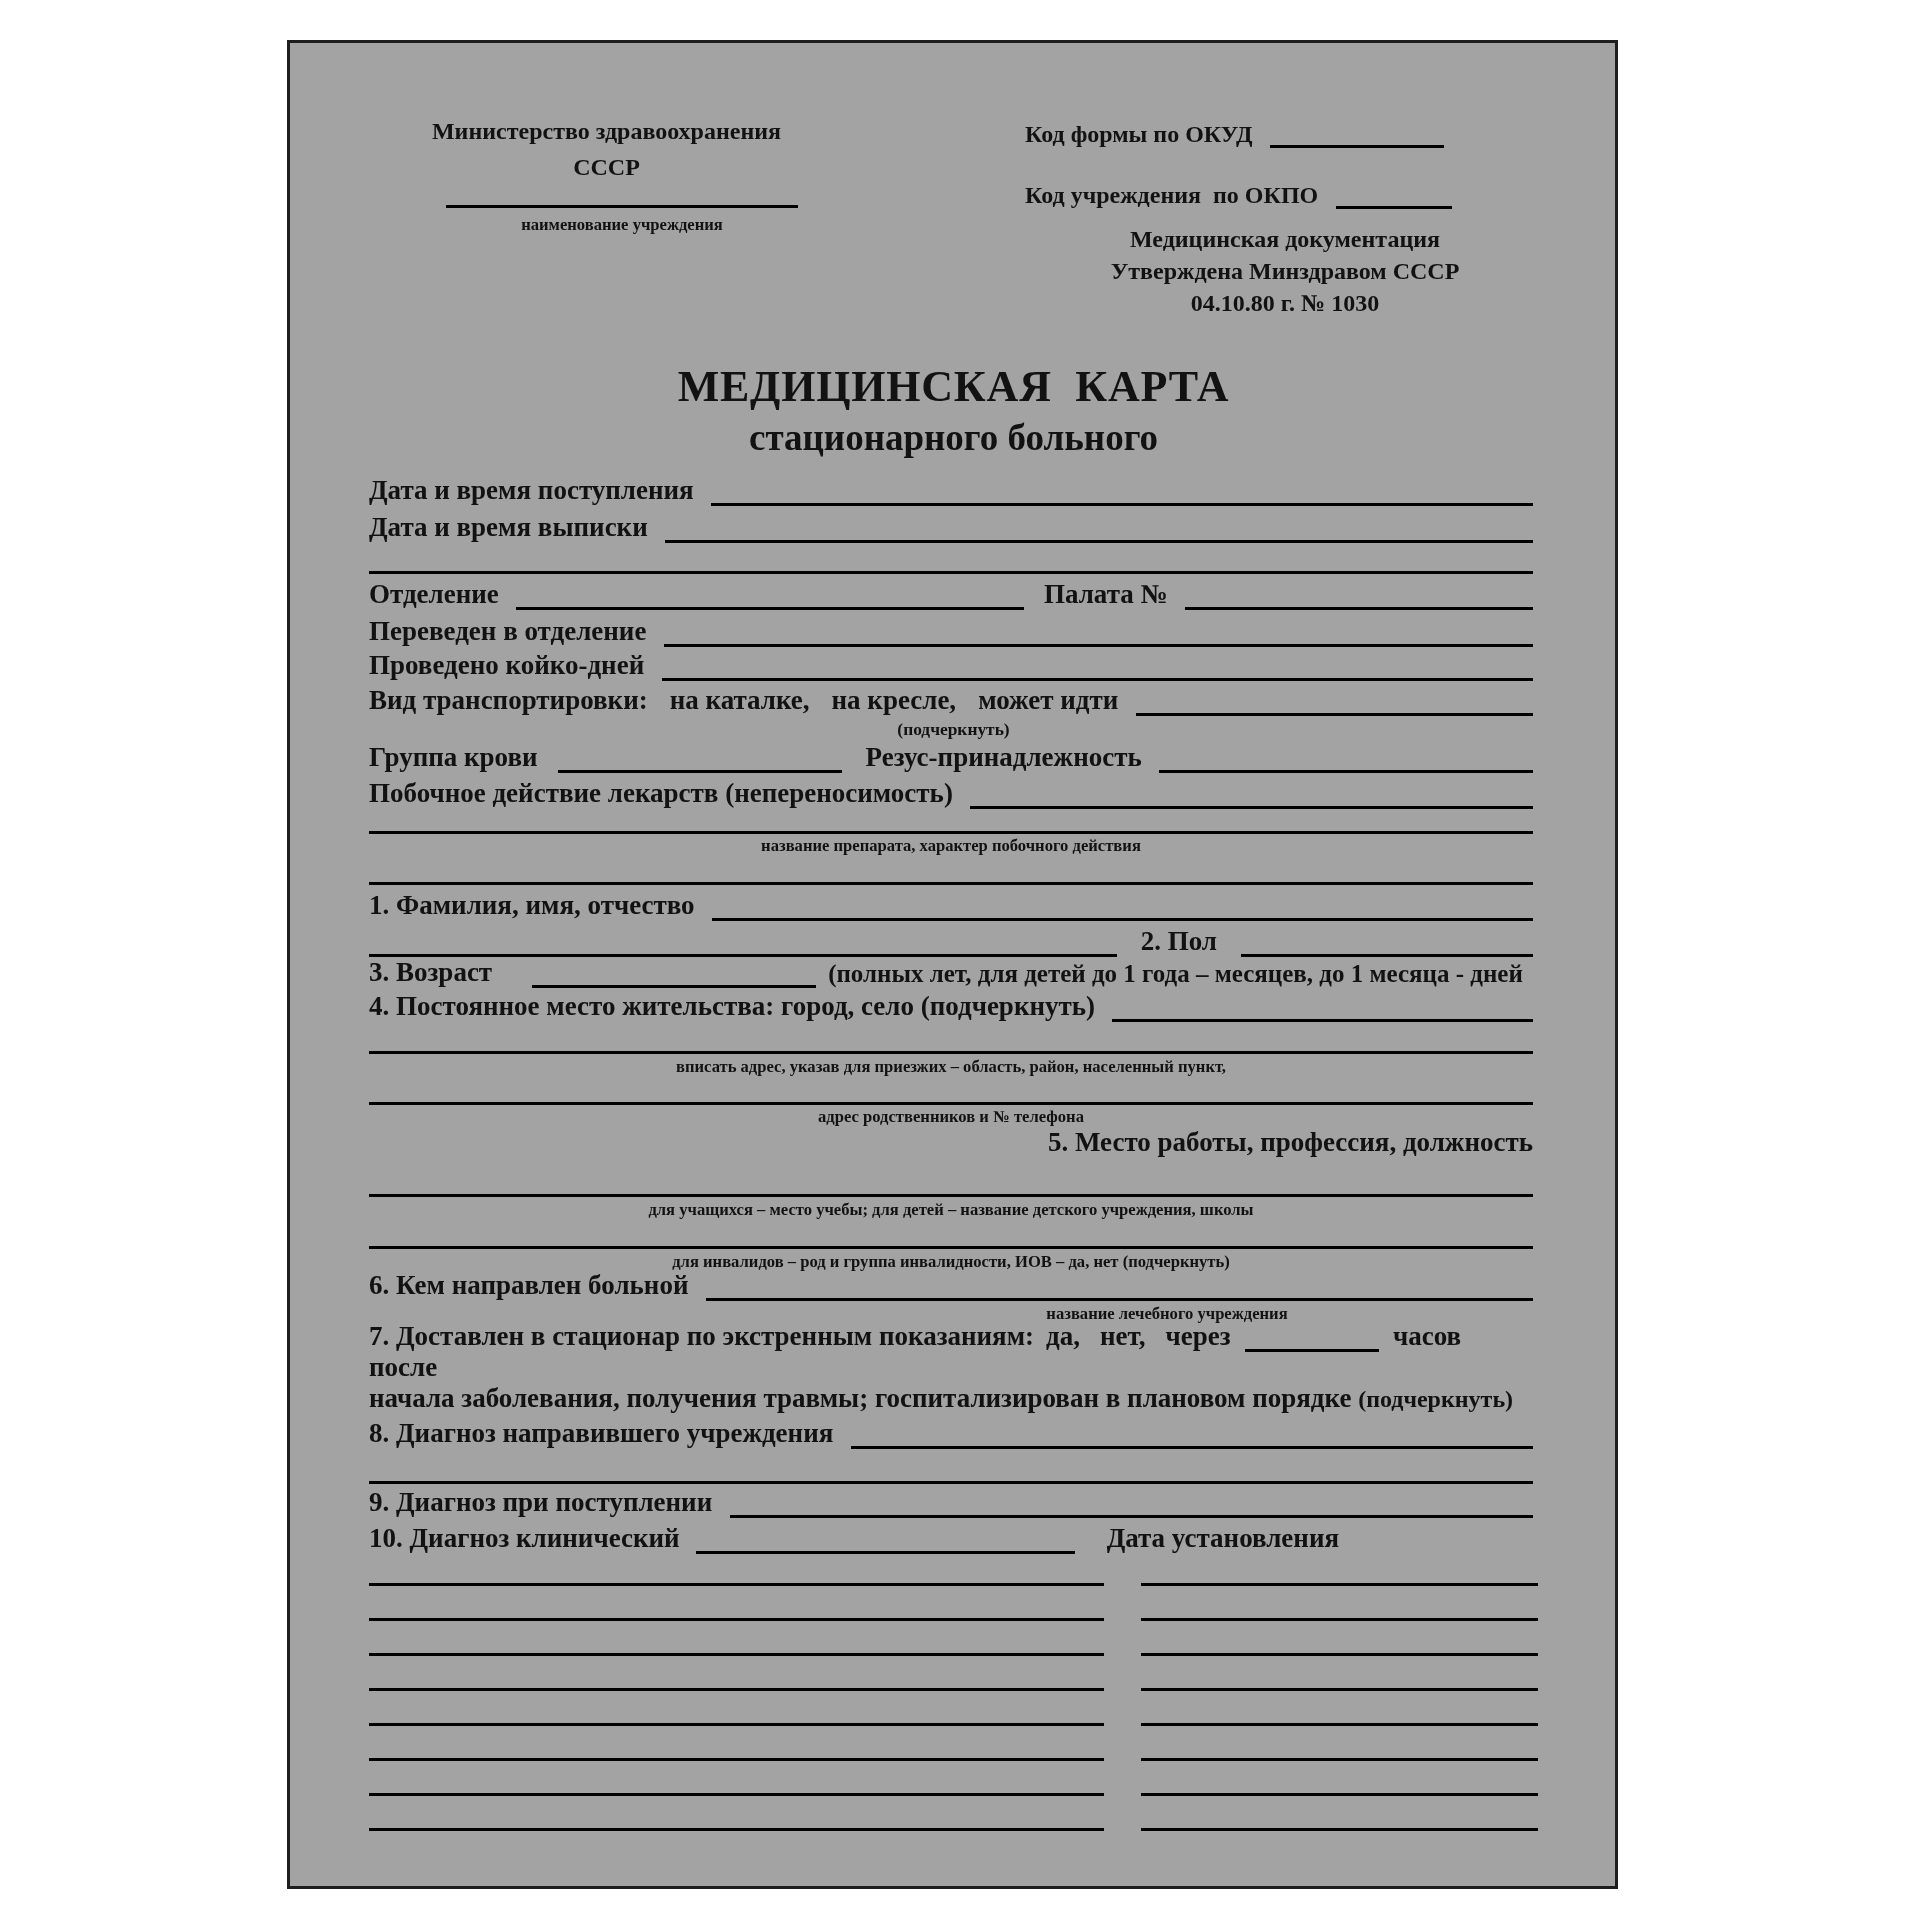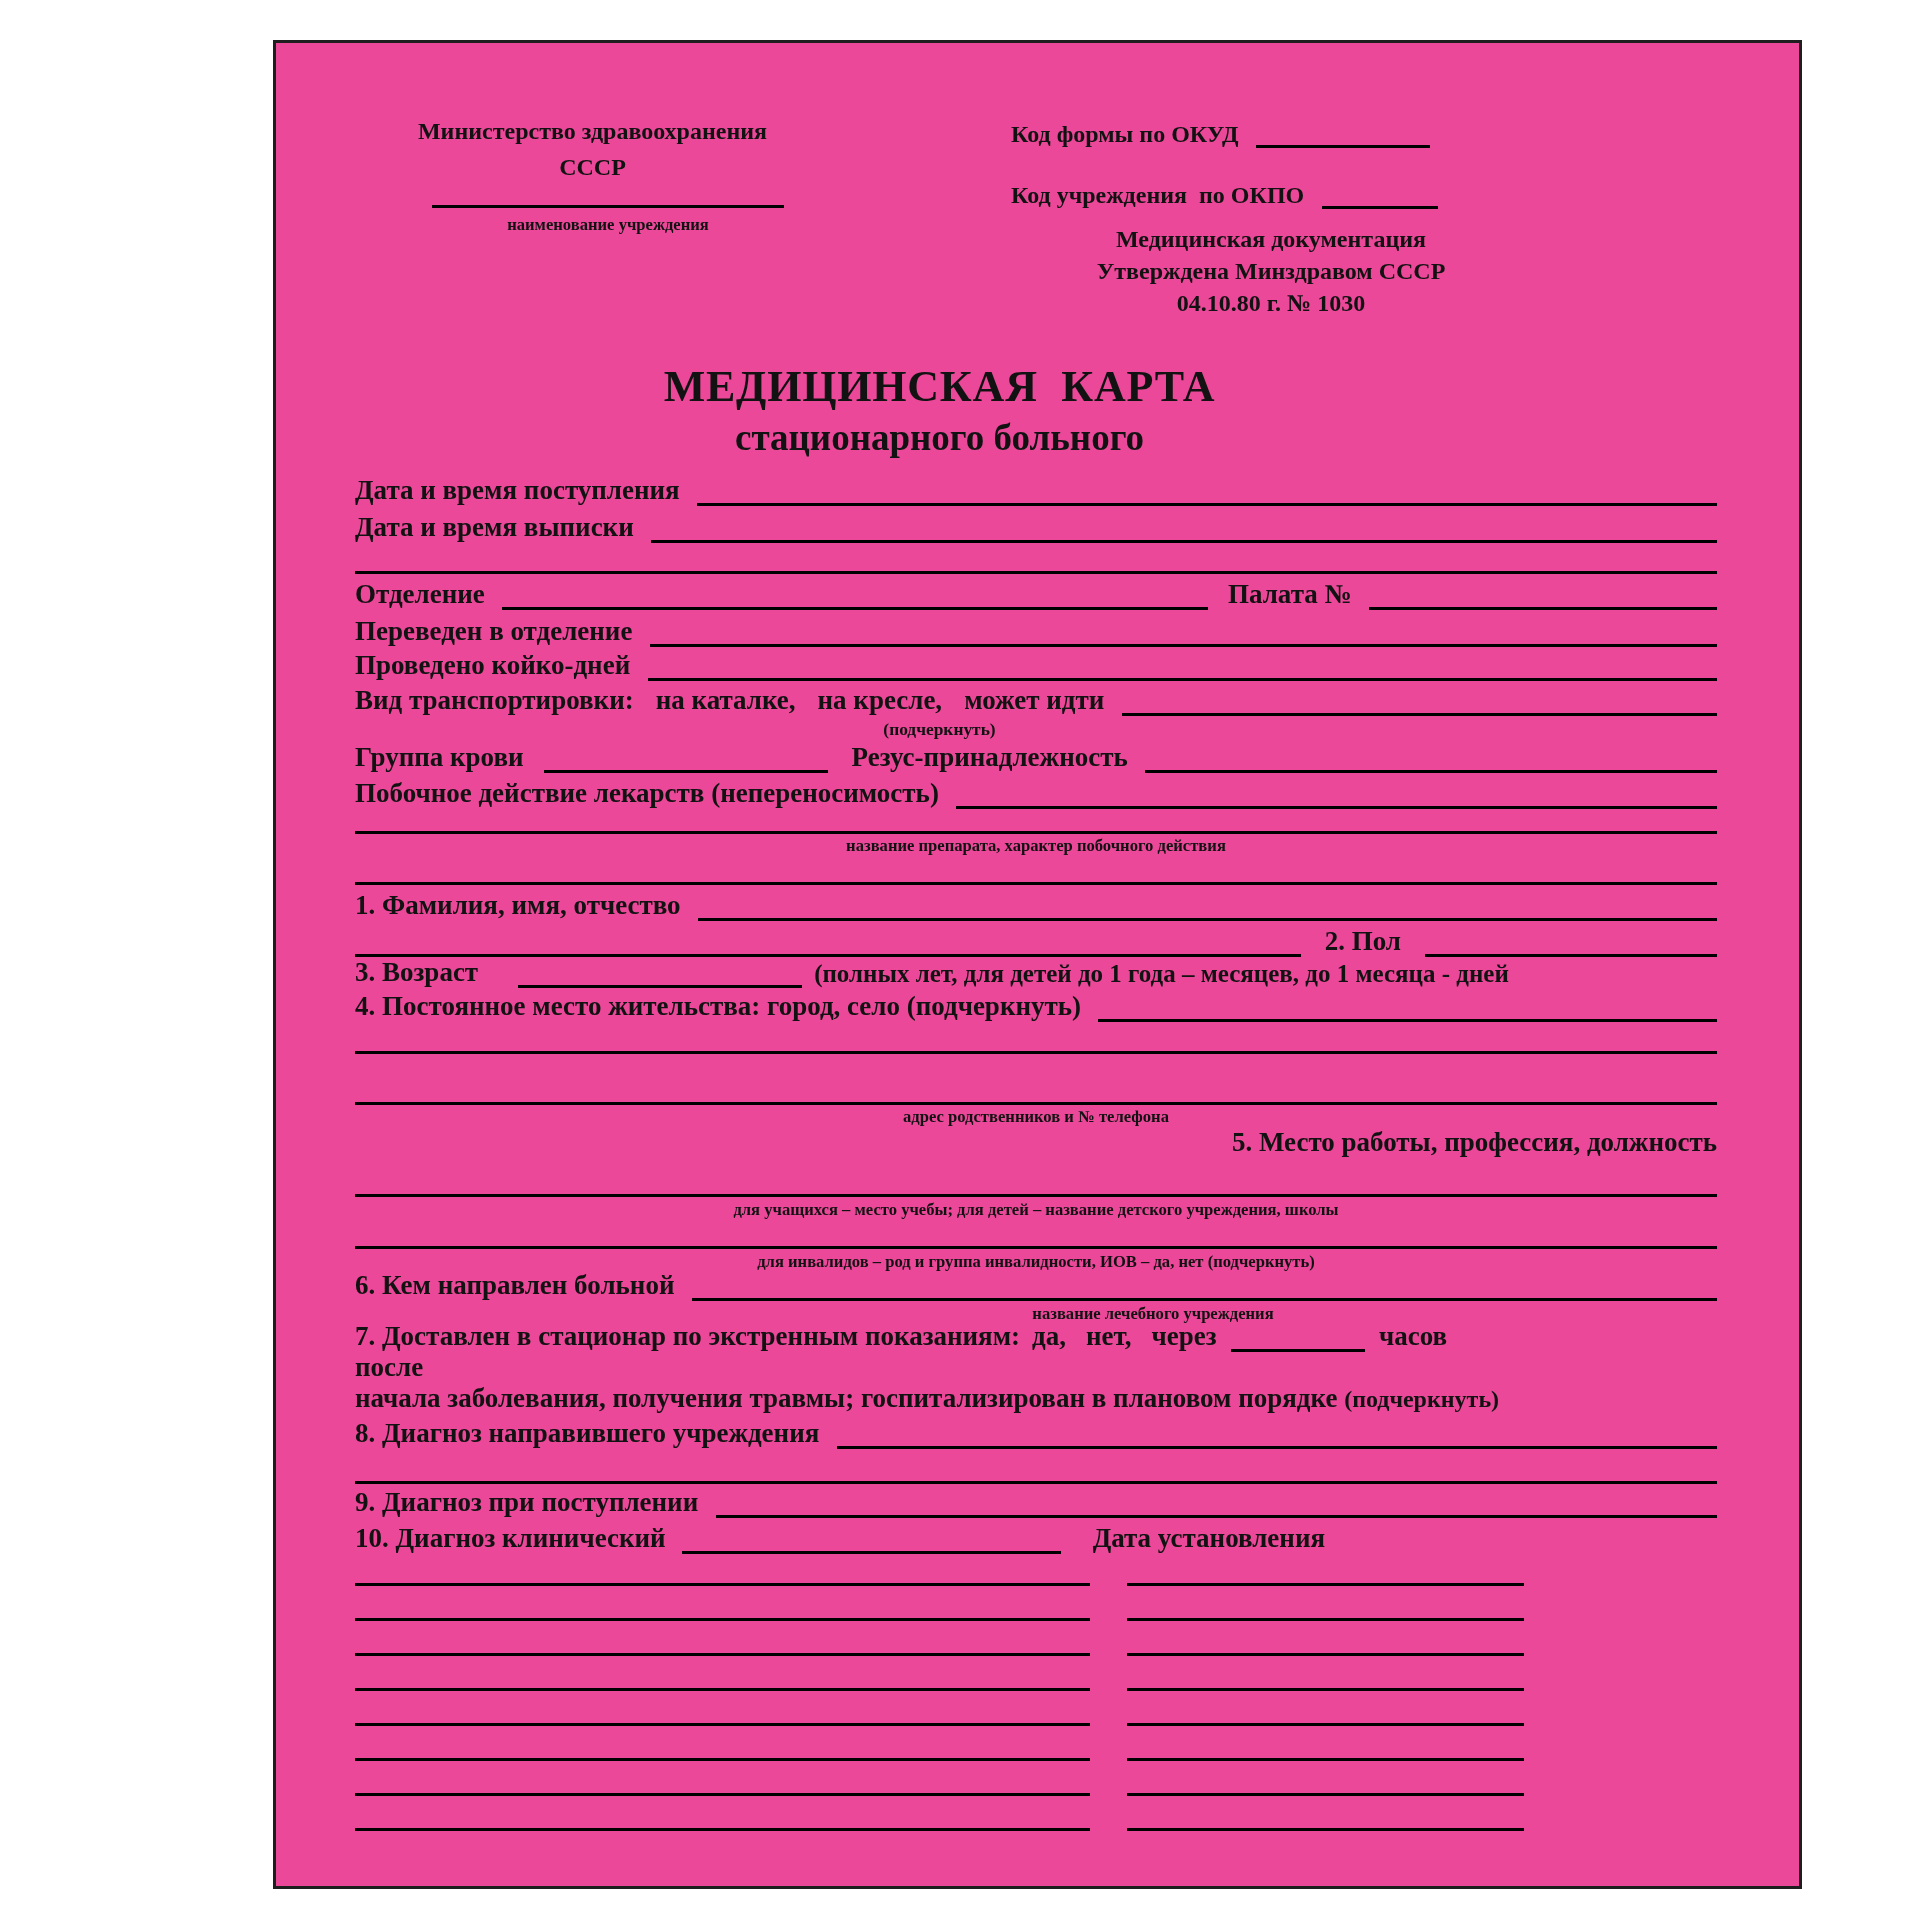--- a/index.html
+++ b/index.html
@@ -1,19 +1,19 @@
 <!DOCTYPE html>
 <html style="font-size:12.6px"><head>
 <meta charset="utf-8">
 <style>
   * { margin:0; padding:0; box-sizing:border-box; }
   html,body { width:1929px; height:1929px; background:#ffffff; overflow:hidden; }
   body { font-family:"Liberation Serif","DejaVu Serif",serif; font-weight:bold; color:#121212; }
-  .page { position:absolute; left:273px; top:40px; width:1529px; height:1849px;
-          background:#ec4899; border:3.2px solid #1e1e1e; }
+  .page { position:absolute; left:287px; top:40px; width:1331px; height:1849px;
+          background:#a3a3a3; border:3.2px solid #1e1e1e; }
   .abs { position:absolute; }
   .r { position:absolute; left:79px; right:82px; display:flex; align-items:flex-end;
        height:35px; font-size:27px; white-space:nowrap; }
   .ln { border-bottom:3.2px solid #000; height:3.2px; margin-left:17.4px; }
   .f { flex:1; }
   .sep { position:absolute; left:79px; right:82px; height:0; border-top:3.2px solid #000; }
   .cap { position:absolute; font-size:16.6px; text-align:center; white-space:nowrap; }
   .capw { left:79px; right:82px; }
   .ctr { text-align:center; }
   .pre { white-space:pre; }
@@ -119,20 +119,21 @@
     <span>3. Возраст</span>
     <span class="ln" style="width:284px; margin-left:40px;"></span>
     <span class="note" style="margin-left:12px;">(полных лет, для детей до 1 года – месяцев, до 1 месяца - дней</span>
   </div>
 
   <div class="r" style="top:944px;">
     <span>4. Постоянное место жительства: город, село (подчеркнуть)</span>
     <span class="ln f"></span>
   </div>
   <div class="sep" style="top:1008px;"></div>
+  <div class="cap capw" style="top:1014px;">вписать адрес, указав для приезжих – область, район, населенный пункт,</div>
   <div class="sep" style="top:1059px;"></div>
   <div class="cap capw" style="top:1064px;">адрес родственников и № телефона</div>
 
   <div class="r" style="top:1084px;flex-direction:column;">
     <span>5. Место работы, профессия, должность</span>
     <span class="ln f"></span>
   </div>
   <div class="sep" style="top:1151px;"></div>
   <div class="cap capw" style="top:1157px;">для учащихся – место учебы; для детей – название детского учреждения, школы</div>
   <div class="sep" style="top:1203px;"></div>

